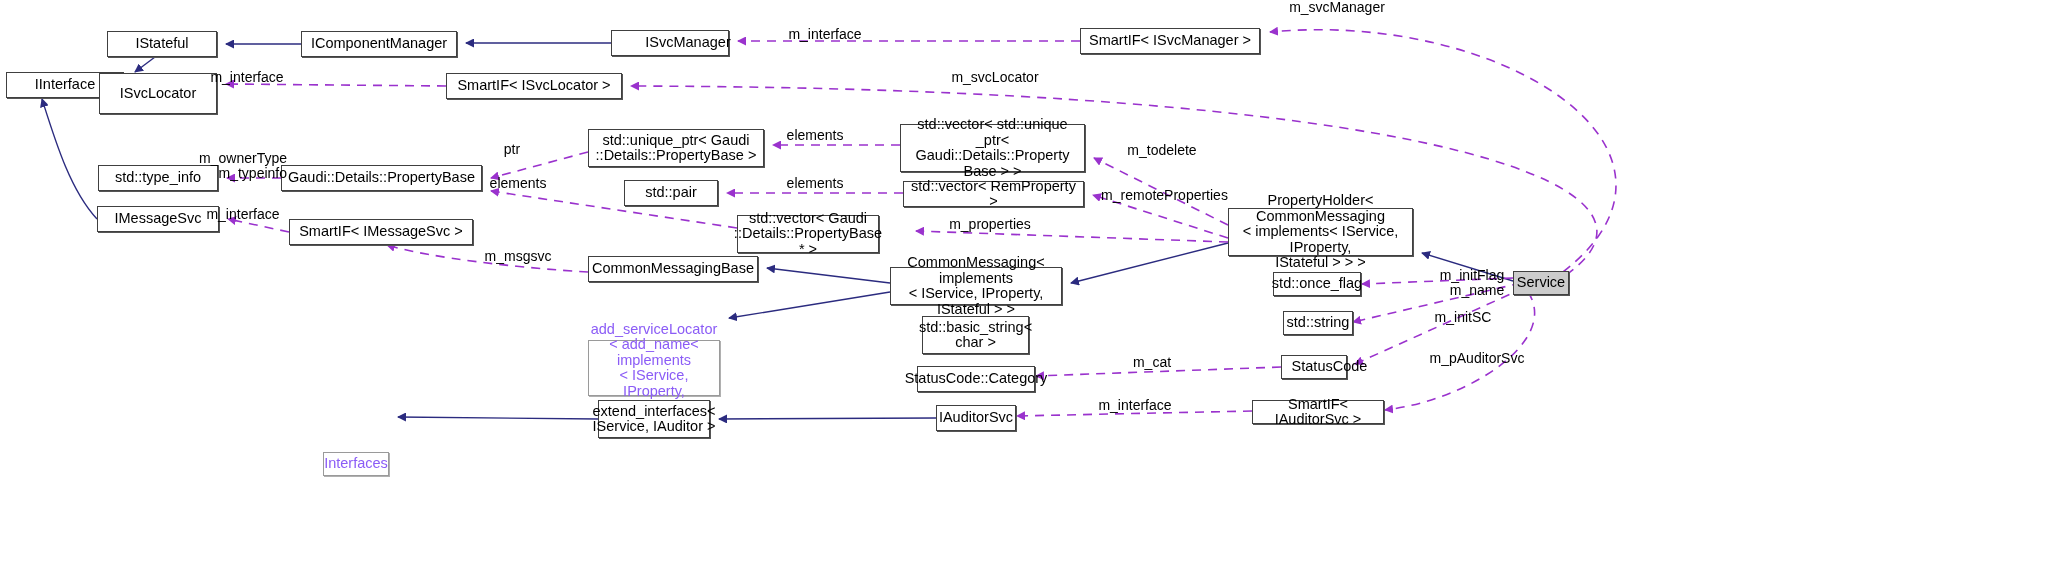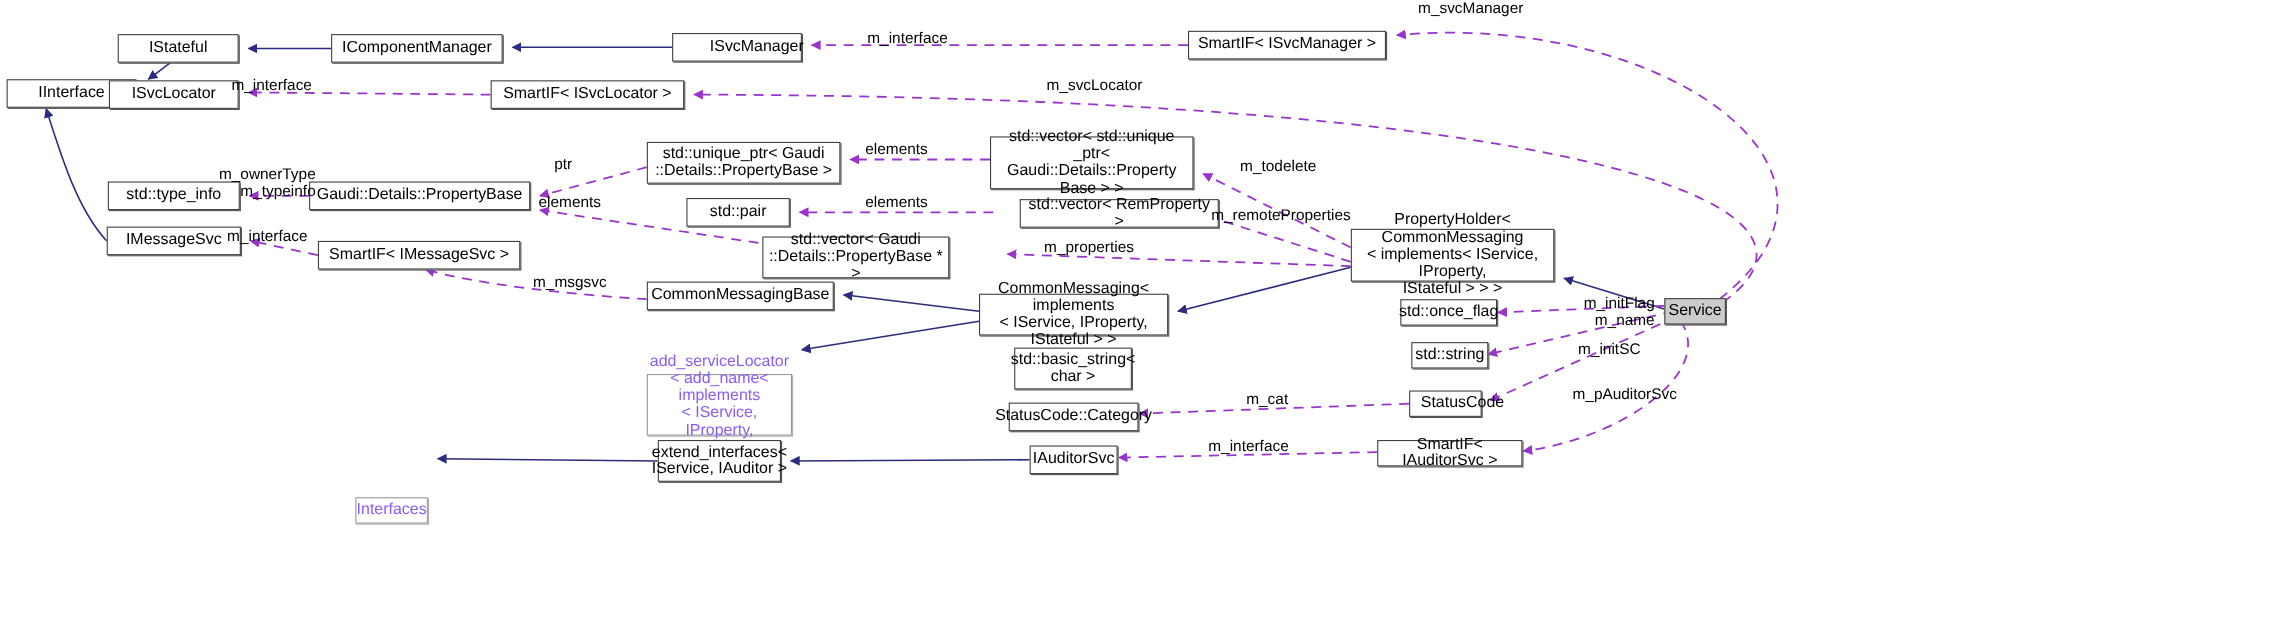--- a/index.html
+++ b/index.html
@@ -98,38 +98,38 @@
       <path d="M1521,283 L1353,322" marker-end="url(#use-arrow)"></path>
       <path d="M1524,288 L1355,364" marker-end="url(#use-arrow)"></path>
       <path d="M1281,367 L1036,376" marker-end="url(#use-arrow)"></path>
       <path d="M1252,411 L1017,416" marker-end="url(#use-arrow)"></path>
       <path d="M1528,292 C 1560,340 1470,400 1385,410" marker-end="url(#use-arrow)"></path>
     </g>
   </svg>
 
 <div class="node" style="left: 6px; top: 72px; width: 118px; height: 26px;">IInterface</div>
     <div class="node" style="left: 107px; top: 31px; width: 110px; height: 26px;">IStateful</div>
-    <div class="node" style="left: 99px; top: 73px; width: 118px; height: 26px;">ISvcLocator</div>
+    <div class="node" style="left: 99px; top: 73px; width: 118px; height: 41px;">ISvcLocator</div>
     <div class="node" style="left: 301px; top: 31px; width: 156px; height: 26px;">IComponentManager</div>
     <div class="node" style="left: 611px; top: 30px; width: 118px; height: 26px; padding-left: 40px;">ISvcManager</div>
     <div class="node" style="left: 1080px; top: 28px; width: 180px; height: 26px;">SmartIF&lt; ISvcManager &gt;</div>
     <div class="node" style="left: 446px; top: 73px; width: 176px; height: 26px;">SmartIF&lt; ISvcLocator &gt;</div>
     <div class="node" style="left: 98px; top: 165px; width: 120px; height: 26px;">std::type_info</div>
     <div class="node" style="left: 97px; top: 206px; width: 122px; height: 26px;">IMessageSvc</div>
     <div class="node" style="left: 281px; top: 165px; width: 201px; height: 26px;">Gaudi::Details::PropertyBase</div>
     <div class="node" style="left: 289px; top: 219px; width: 184px; height: 26px;">SmartIF&lt; IMessageSvc &gt;</div>
     <div class="node" style="left: 588px; top: 129px; width: 176px; height: 38px;">std::unique_ptr&lt; Gaudi
 ::Details::PropertyBase &gt;</div>
     <div class="node" style="left: 624px; top: 180px; width: 94px; height: 26px;">std::pair</div>
-    <div class="node" style="left: 693px; top: 215px; width: 170px; height: 38px;">std::vector&lt; Gaudi
+    <div class="node" style="left: 737px; top: 215px; width: 142px; height: 38px;">std::vector&lt; Gaudi
 ::Details::PropertyBase * &gt;</div>
     <div class="node" style="left: 900px; top: 124px; width: 185px; height: 48px;">std::vector&lt; std::unique
 _ptr&lt; Gaudi::Details::Property
 Base &gt; &gt;</div>
-    <div class="node" style="left: 903px; top: 181px; width: 181px; height: 26px; margin-left: 24px;">std::vector&lt; RemProperty &gt;</div>
+    <div class="node" style="left: 903px; top: 181px; width: 181px; height: 26px;">std::vector&lt; RemProperty &gt;</div>
     <div class="node" style="left: 588px; top: 256px; width: 170px; height: 26px;">CommonMessagingBase</div>
     <div class="node faded" style="left: 588px; top: 293px; width: 132px; height: 56px;">add_serviceLocator
 &lt; add_name&lt; implements
 &lt; IService, IProperty,
 IStateful &gt; &gt; &gt;</div>
     <div class="node" style="left: 890px; top: 267px; width: 172px; height: 38px;">CommonMessaging&lt; implements
 &lt; IService, IProperty, IStateful &gt; &gt;</div>
     <div class="node" style="left: 922px; top: 316px; width: 107px; height: 38px;">std::basic_string&lt;
 char &gt;</div>
     <div class="node" style="left: 917px; top: 366px; width: 118px; height: 26px;">StatusCode::Category</div>

